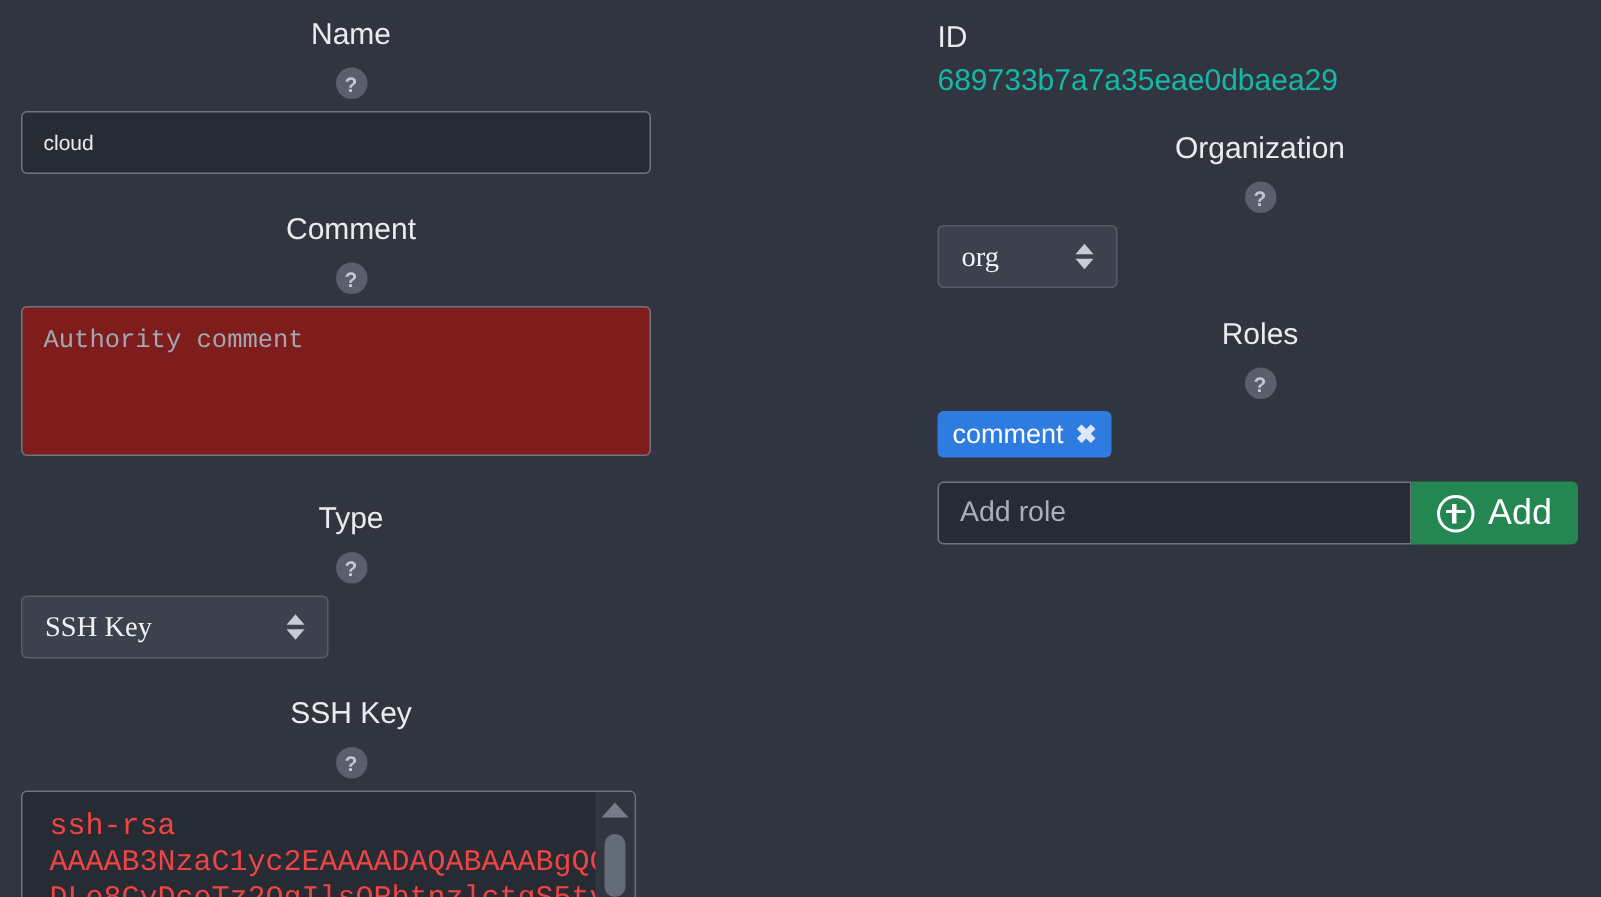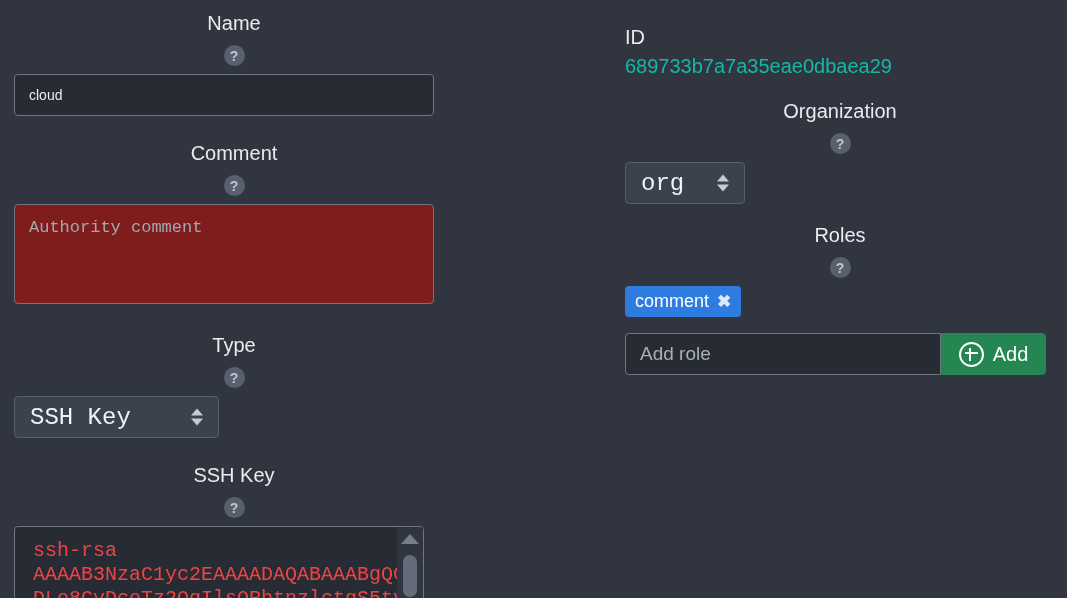--- a/index.html
+++ b/index.html
@@ -24,21 +24,21 @@
   }
   .col-left {
     position: absolute;
     left: 14px;
     top: 10px;
     width: 440px;
   }
   .col-right {
     position: absolute;
     left: 625px;
-    top: 24px;
+    top: 12px;
     width: 430px;
   }
 
   
   .field-label {
     display: flex;
     align-items: center;
     gap: 9px;
     font-size: 20px;
     line-height: 26px;
@@ -101,22 +101,22 @@
   .select-wrap {
     position: relative;
     display: inline-block;
   }
   .sel {
     box-sizing: border-box;
     background: #3b414d;
     border: 1px solid #575e6b;
     border-radius: 4px;
     color: #f0f2f5;
-    font-size: 24px;
-    font-family: Liberation Mono, monospace;
+    font-size: 19px;
+    font-family: Liberation Serif, serif;
     height: 42px;
     padding: 0 44px 0 15px;
     -webkit-appearance: none;
     -moz-appearance: none;
     appearance: none;
     outline: none;
     cursor: pointer;
   }
   .sel-type { width: 205px; }
   .sel-org  { width: 120px; }
@@ -248,21 +248,21 @@
   }
   .role-input::placeholder { color: #a9afb9; }
   .add-btn {
     box-sizing: border-box;
     height: 42px;
     min-width: 105px;
     background: #248751;
     border: 1px solid #248751;
     border-radius: 0 4px 4px 0;
     color: #ffffff;
-    font-size: 20px;
+    font-size: 24px;
     font-family: "Liberation Sans", sans-serif;
     display: inline-flex;
     align-items: center;
     justify-content: center;
     gap: 9px;
     padding: 0 16px;
     cursor: pointer;
   }
   .plus-circle {
     width: 21px;

